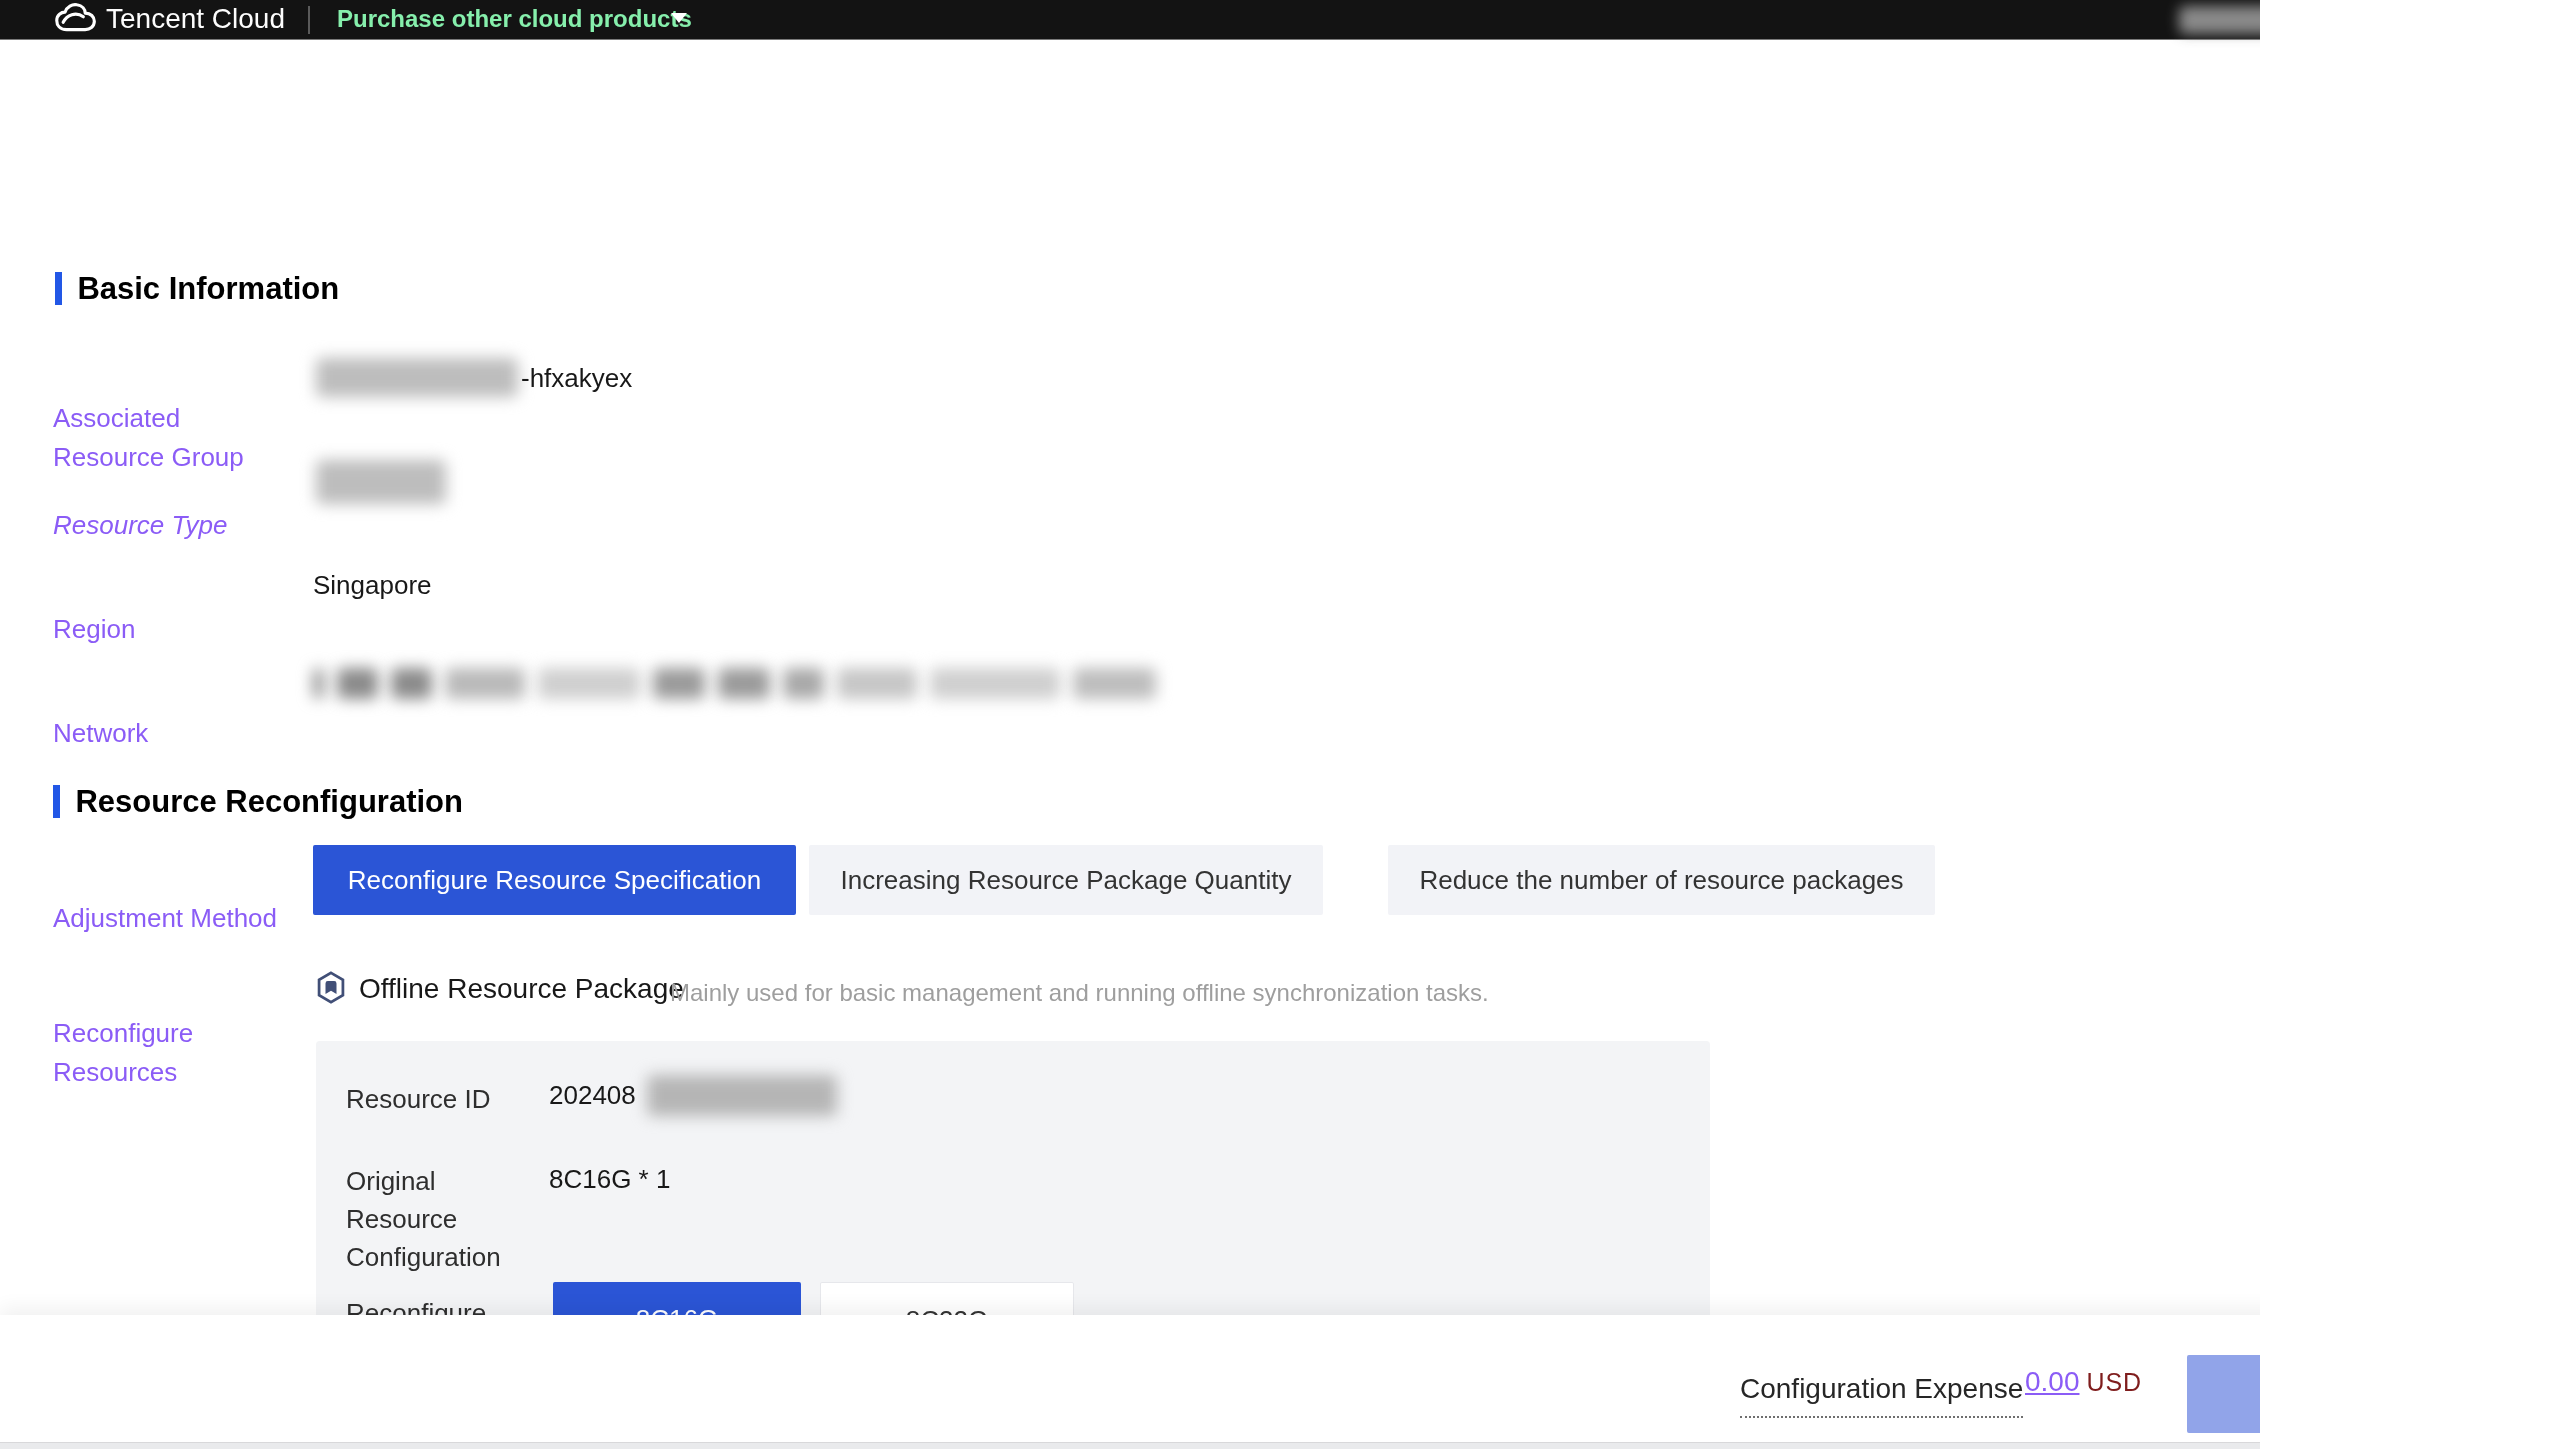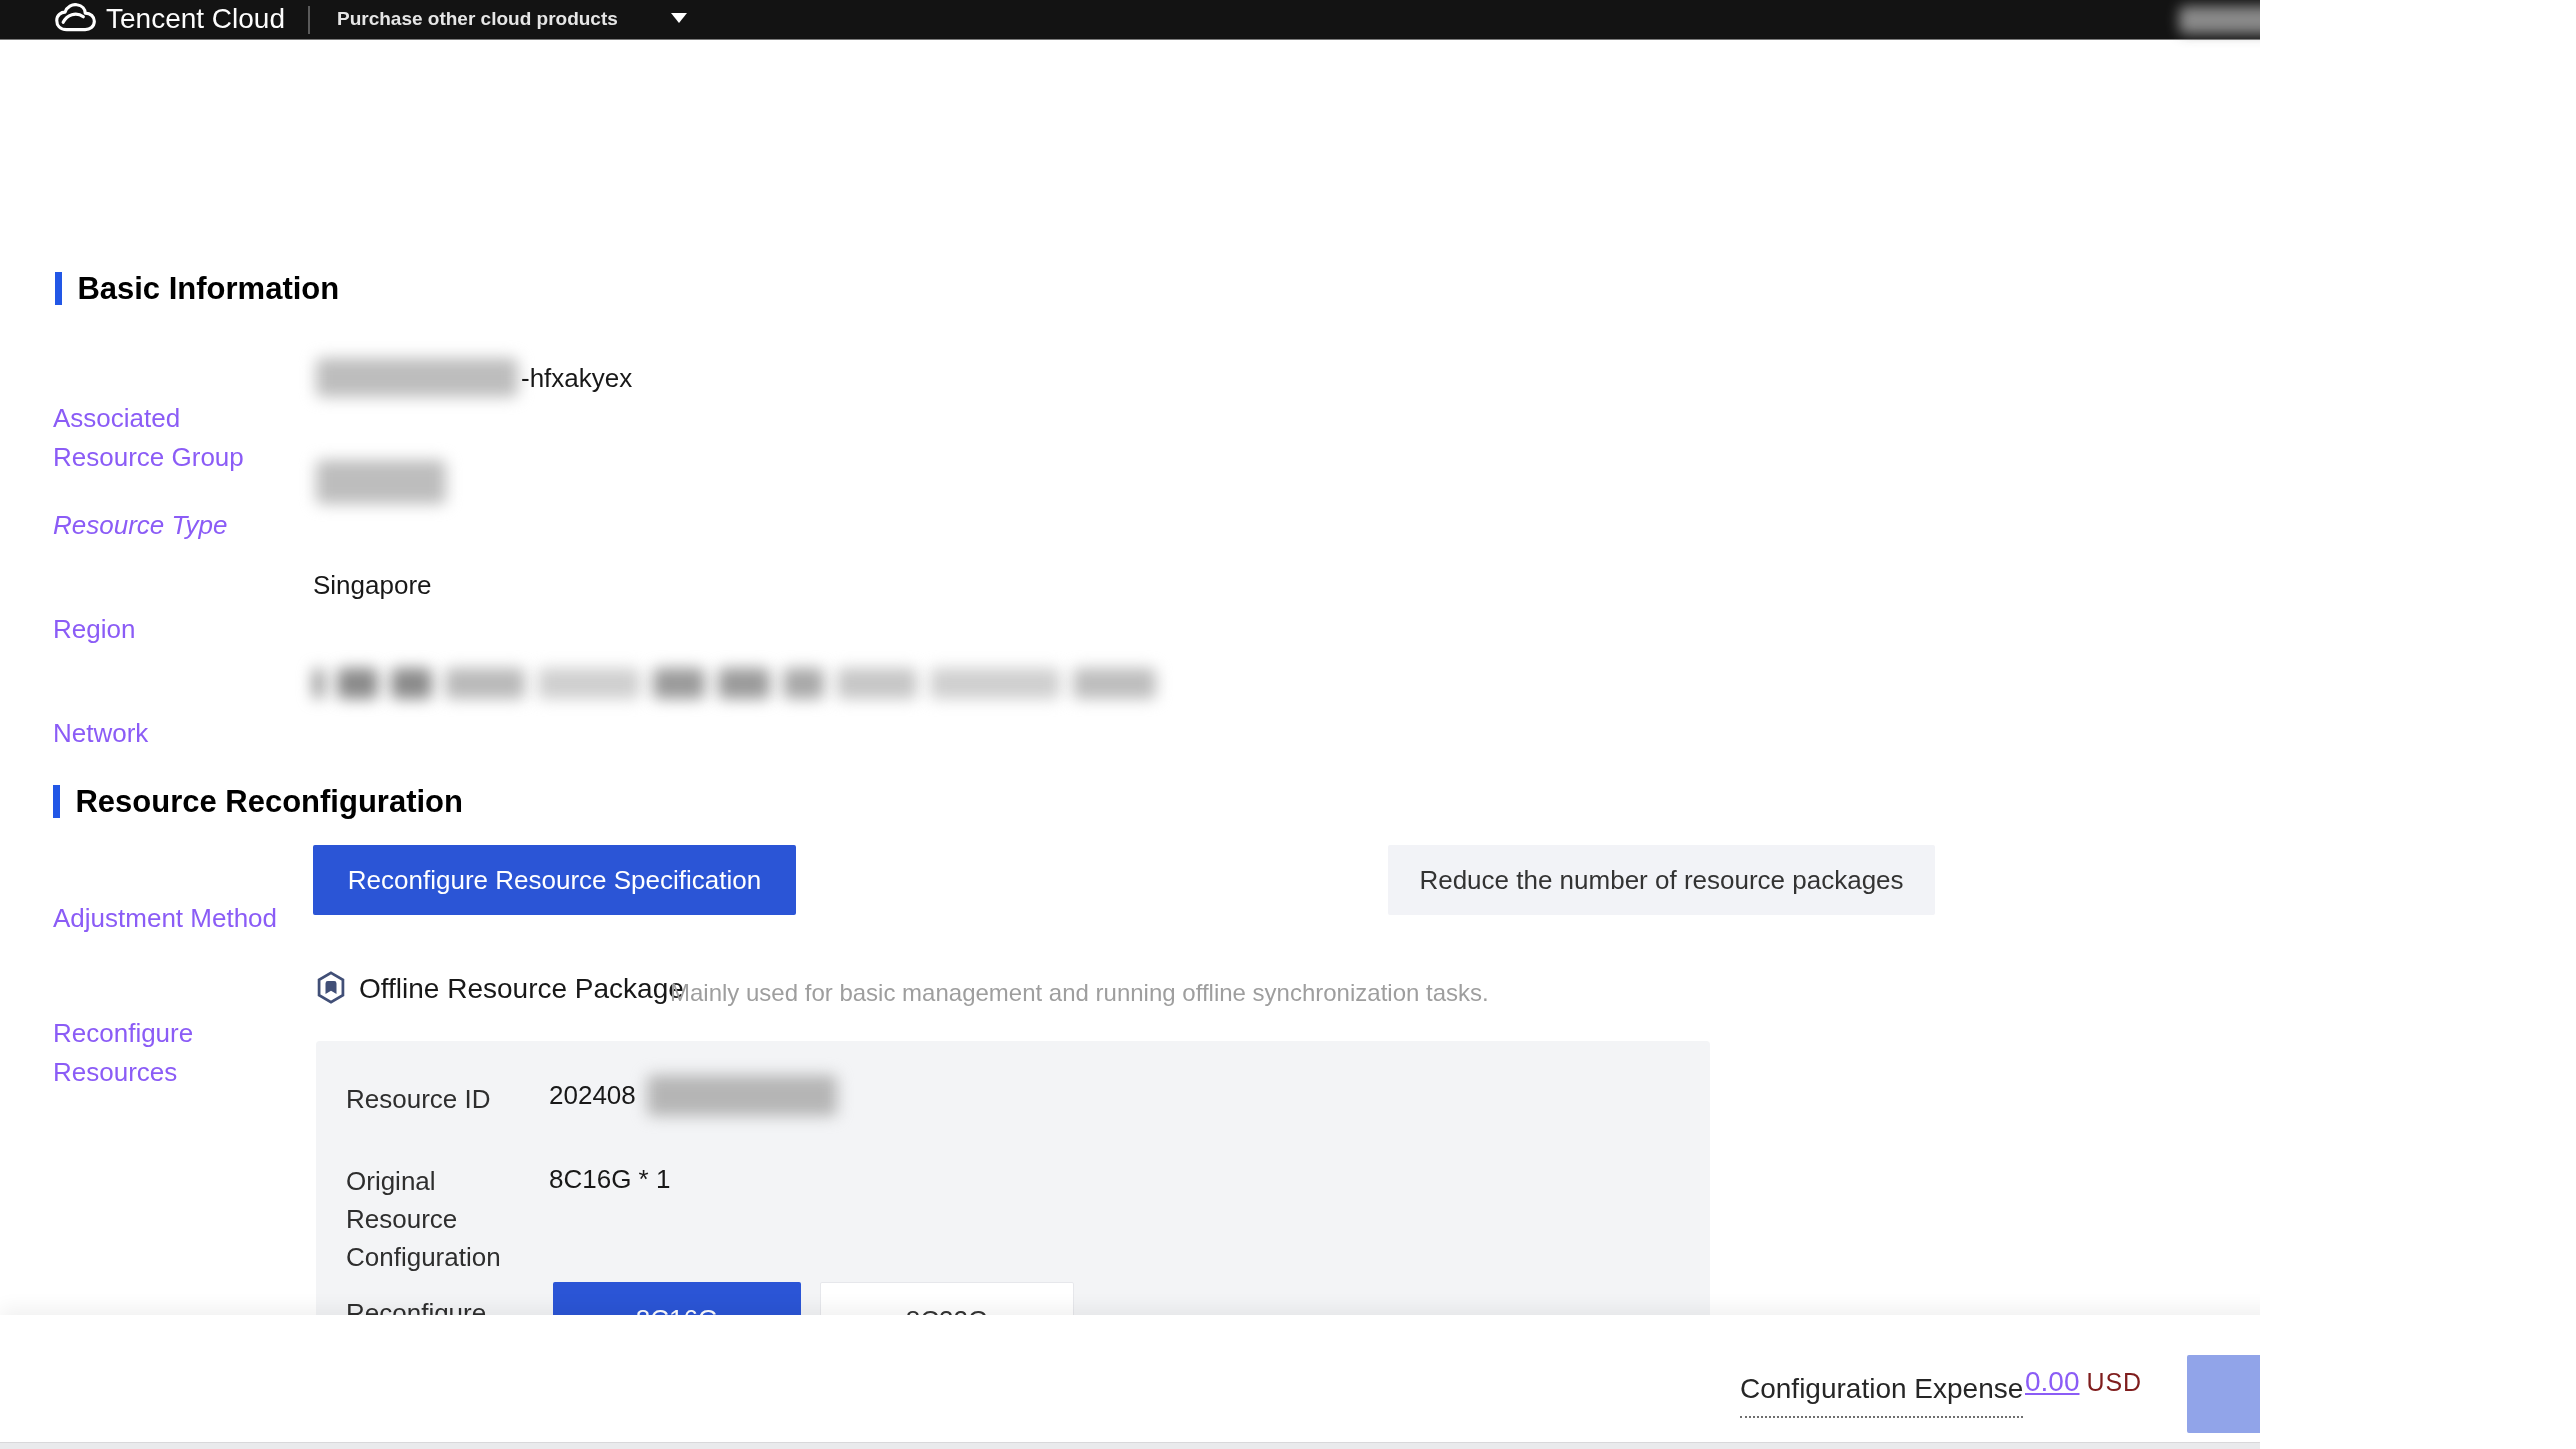--- a/index.html
+++ b/index.html
@@ -5,21 +5,21 @@
   html,body{margin:0;padding:0;background:#fff;}
   #screen{position:relative;width:2260px;height:1449px;overflow:hidden;background:#ffffff;
           font-family:"Liberation Sans","DejaVu Sans",sans-serif;color:#181818;}
 
   
   .topbar{position:absolute;left:0;top:0;width:2576px;height:39px;background:#131313;
           border-bottom:1.9px solid #7a7a7a;z-index:40;}
   .brand-logo{position:absolute;left:54px;top:1.9px;}
   .brand-name{position:absolute;left:106px;top:2.8px;font-size:28px;line-height:31.5px;color:#fdfdfd;font-weight:400;}
   .top-divider{position:absolute;left:308px;top:5.6px;width:1.9px;height:28px;background:#5a5a5a;}
-  .top-menu{position:absolute;left:337px;top:3.7px;font-size:19px;line-height:30px;color:#e5e5e5;font-weight:600;}
+  .top-menu{position:absolute;left:337px;top:3.7px;font-size:24px;line-height:30px;color:#86efac;font-weight:600;}
   .caret{width:0;height:0;border-left:8.3px solid transparent;border-right:8.3px solid transparent;border-top:10.2px solid #ffffff;}
   .menu-caret{position:absolute;left:671px;top:13px;}
   .acct-blur{position:absolute;left:2179px;top:5.6px;width:126px;height:28px;background:#979797;border-radius:5.6px;
              filter:blur(6.5px);opacity:.9;}
   .acct-dot{position:absolute;left:2315px;top:0px;font-size:26px;color:#fff;}
   .acct-caret{position:absolute;left:2330px;top:13px;}
   .console-btn{position:absolute;left:2363px;top:-9.3px;width:150px;height:44px;border:1.9px solid #9a9a9a;
                border-radius:2.8px;display:flex;align-items:center;justify-content:center;
                color:#ffffff;font-size:25px;background:transparent;}
 
@@ -140,20 +140,23 @@
   <div class="sec-head" style="left:53px;top:783px;">
     <span class="sec-bar"></span>
     <span class="sec-title">Resource Reconfiguration</span>
   </div>
 
   <div class="flabel" style="top:854px;">Adjustment Method</div>
 
   <div class="method-btn sel" style="left:313px;width:483px;">
     <span>Reconfigure Resource Specification</span>
   </div>
+  <div class="method-btn un" style="left:809px;width:514px;">
+    <span>Increasing Resource Package Quantity</span>
+  </div>
   <div class="method-btn un" style="left:1388px;width:547px;">
     <span>Reduce the number of resource packages</span>
   </div>
 
   <div class="flabel" style="top:969px;width:185px;">Reconfigure Resources</div>
 
   <span style="position:absolute;left:316px;top:971px;">
     <svg width="30" height="33" viewBox="0 0 32 36">
       <path d="M16 2 L29 9.5 V26.5 L16 34 L3 26.5 V9.5 Z" fill="none" stroke="#414f77" stroke-width="3"></path>
       <path d="M12.5 11 h7 a2.5 2.5 0 0 1 2.5 2.5 V25 l-6 -3.4 -6 3.4 V13.5 a2.5 2.5 0 0 1 2.5 -2.5 z" fill="#414f77"></path>

